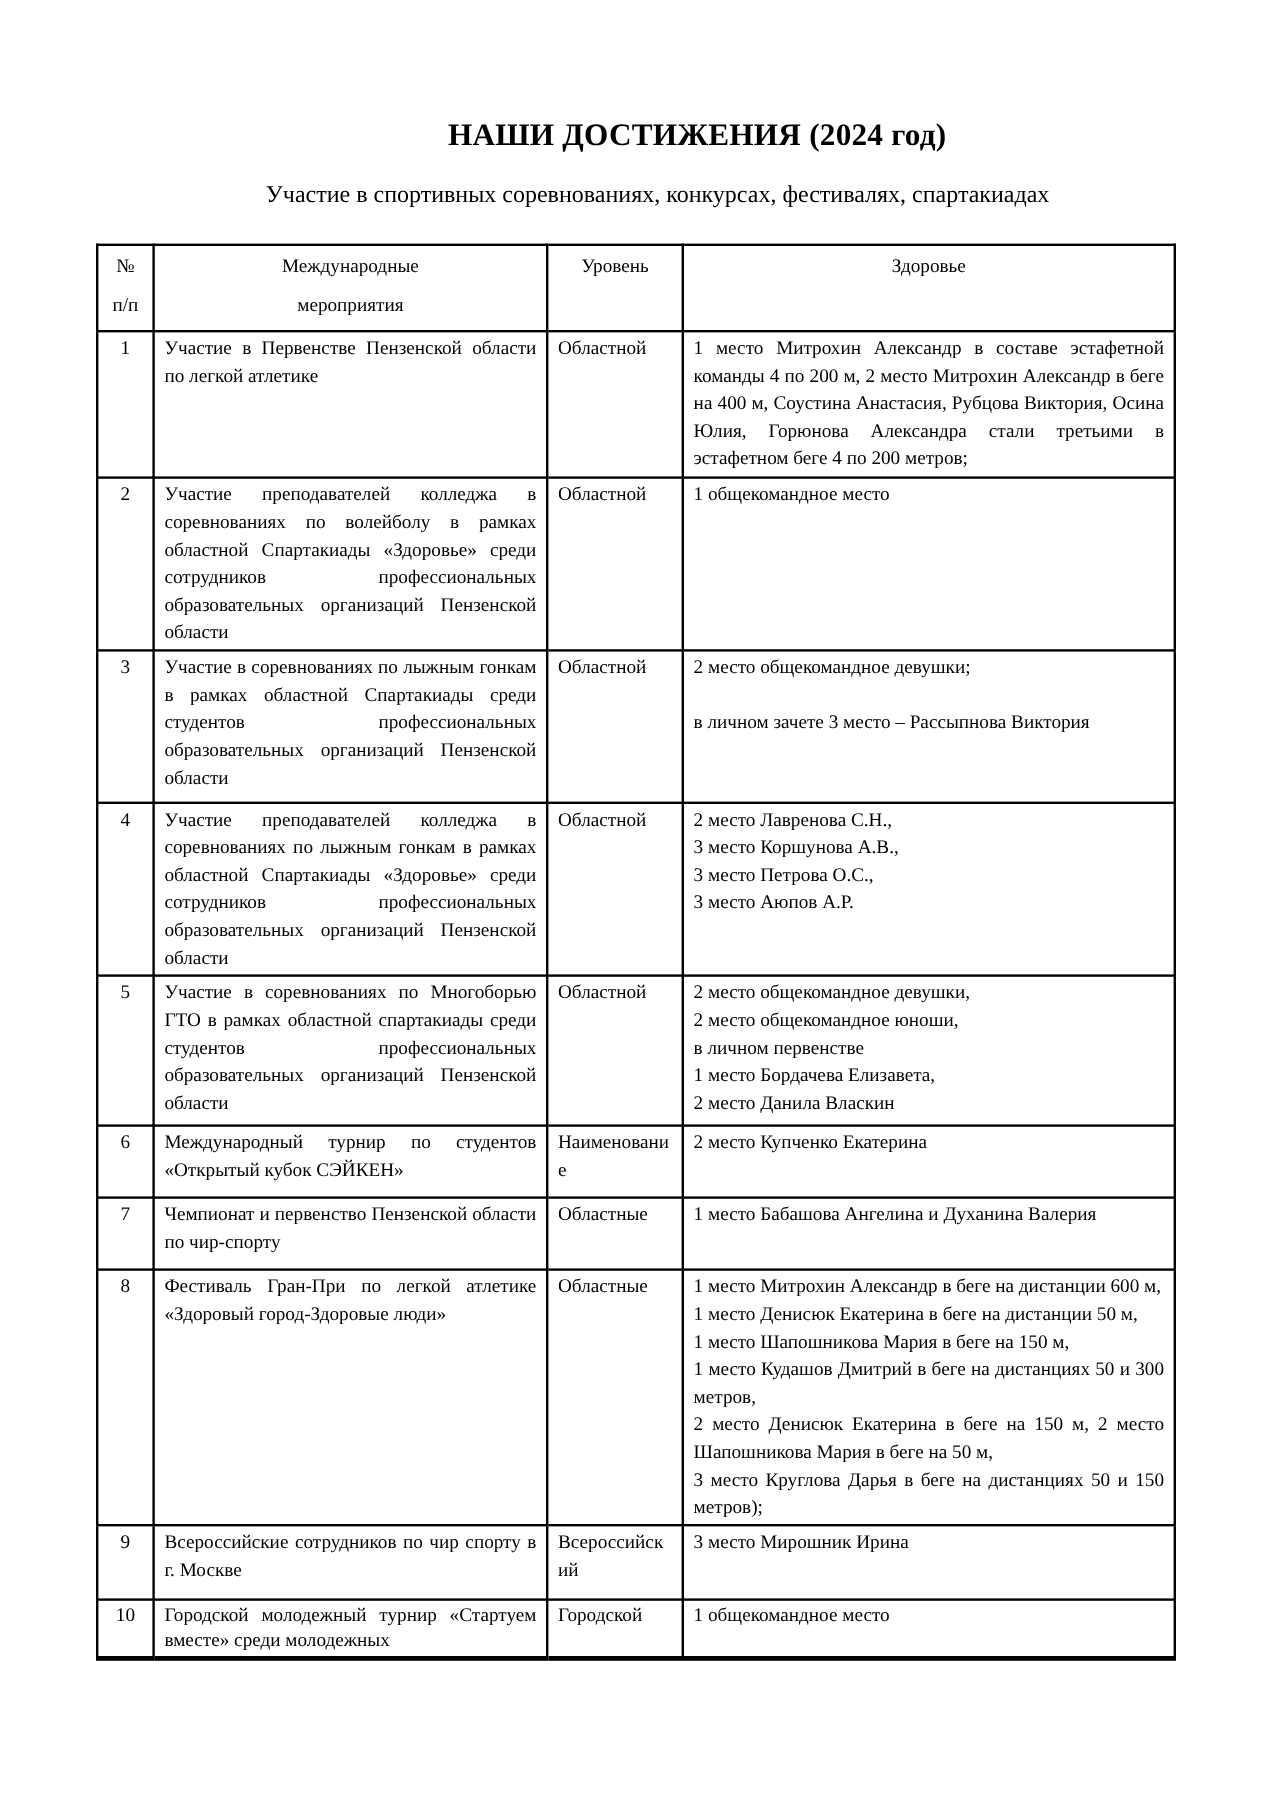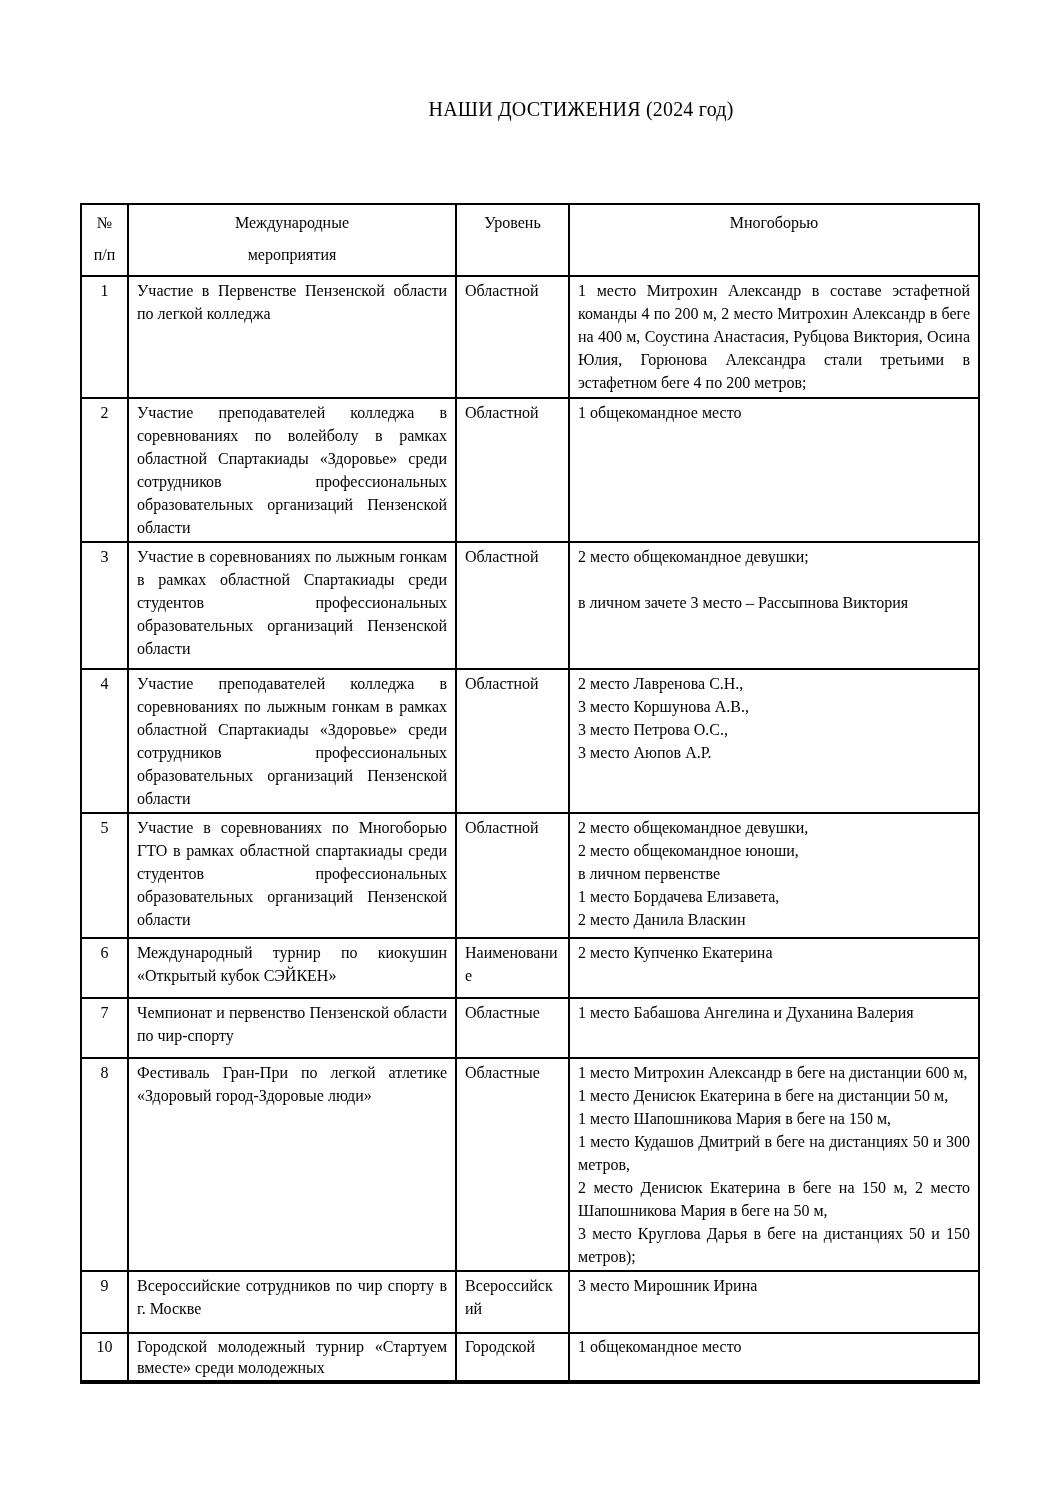--- a/index.html
+++ b/index.html
@@ -18,22 +18,22 @@
   }
   .doc-title {
     position: absolute;
     top: 98px;
     left: 80px;
     width: 898px;
     box-sizing: border-box;
     padding-left: 104px;
     margin: 0;
     text-align: center;
-    font-size: 20px;
-    font-weight: normal;
+    font-size: 26px;
+    font-weight: bold;
     letter-spacing: 0.2px;
   }
   .doc-subtitle {
     position: absolute;
     top: 151px;
     left: 80px;
     width: 898px;
     box-sizing: border-box;
     padding-left: 38px;
     margin: 0;
@@ -108,41 +108,42 @@
   tr.r10 td div { max-height: 44px; overflow: hidden; }
   table.achv { border-bottom-width: 4px; }
   tr.r10 td { border-bottom-width: 4px; margin-top: 40px; }
 </style>
 </head>
 <body>
 
 <div class="page">
 
   <h1 class="doc-title">НАШИ ДОСТИЖЕНИЯ (2024 год)</h1>
+  <h2 class="doc-subtitle">Участие в спортивных соревнованиях, конкурсах, фестивалях, спартакиадах</h2>
 
   <table class="achv">
     <colgroup>
       <col class="c-num">
         <col class="c-name">
         <col class="c-level">
         <col class="c-result">
     </colgroup>
     <tbody>
       <tr class="hdr-row">
         <td class="num">№
 п/п</td>
         <td>Международные
 мероприятия</td>
         <td>Уровень</td>
-        <td>Многоборью</td>
+        <td>Здоровье</td>
       </tr>
 
       <tr class="r1">
         <td class="num">1</td>
-        <td class="name">Участие в Первенстве Пензенской области по легкой колледжа</td>
+        <td class="name">Участие в Первенстве Пензенской области по легкой атлетике</td>
         <td class="level">Областной</td>
         <td class="result just">1 место Митрохин Александр в составе эстафетной команды 4 по 200 м, 2 место Митрохин Александр в беге на 400 м, Соустина Анастасия, Рубцова Виктория, Осина Юлия, Горюнова Александра стали третьими в эстафетном беге 4 по 200 метров;</td>
       </tr>
 
       <tr class="r2">
         <td class="num">2</td>
         <td class="name">Участие преподавателей колледжа в соревнованиях по волейболу в рамках областной Спартакиады «Здоровье» среди сотрудников профессиональных образовательных организаций Пензенской области</td>
         <td class="level">Областной</td>
         <td class="result">1 общекомандное место</td>
       </tr>
@@ -172,21 +173,21 @@
         <td class="level">Областной</td>
         <td class="result">2 место общекомандное девушки,
 2 место общекомандное юноши,
 в личном первенстве
 1 место Бордачева Елизавета,
 2 место Данила Власкин</td>
       </tr>
 
       <tr class="r6">
         <td class="num">6</td>
-        <td class="name">Международный турнир по киокушин «Открытый кубок СЭЙКЕН»</td>
+        <td class="name">Международный турнир по студентов «Открытый кубок СЭЙКЕН»</td>
         <td class="level">Наименование</td>
         <td class="result">2 место Купченко Екатерина</td>
       </tr>
 
       <tr class="r7">
         <td class="num">7</td>
         <td class="name">Чемпионат и первенство Пензенской области по чир-спорту</td>
         <td class="level">Областные</td>
         <td class="result">1 место Бабашова Ангелина и Духанина Валерия</td>
       </tr>

